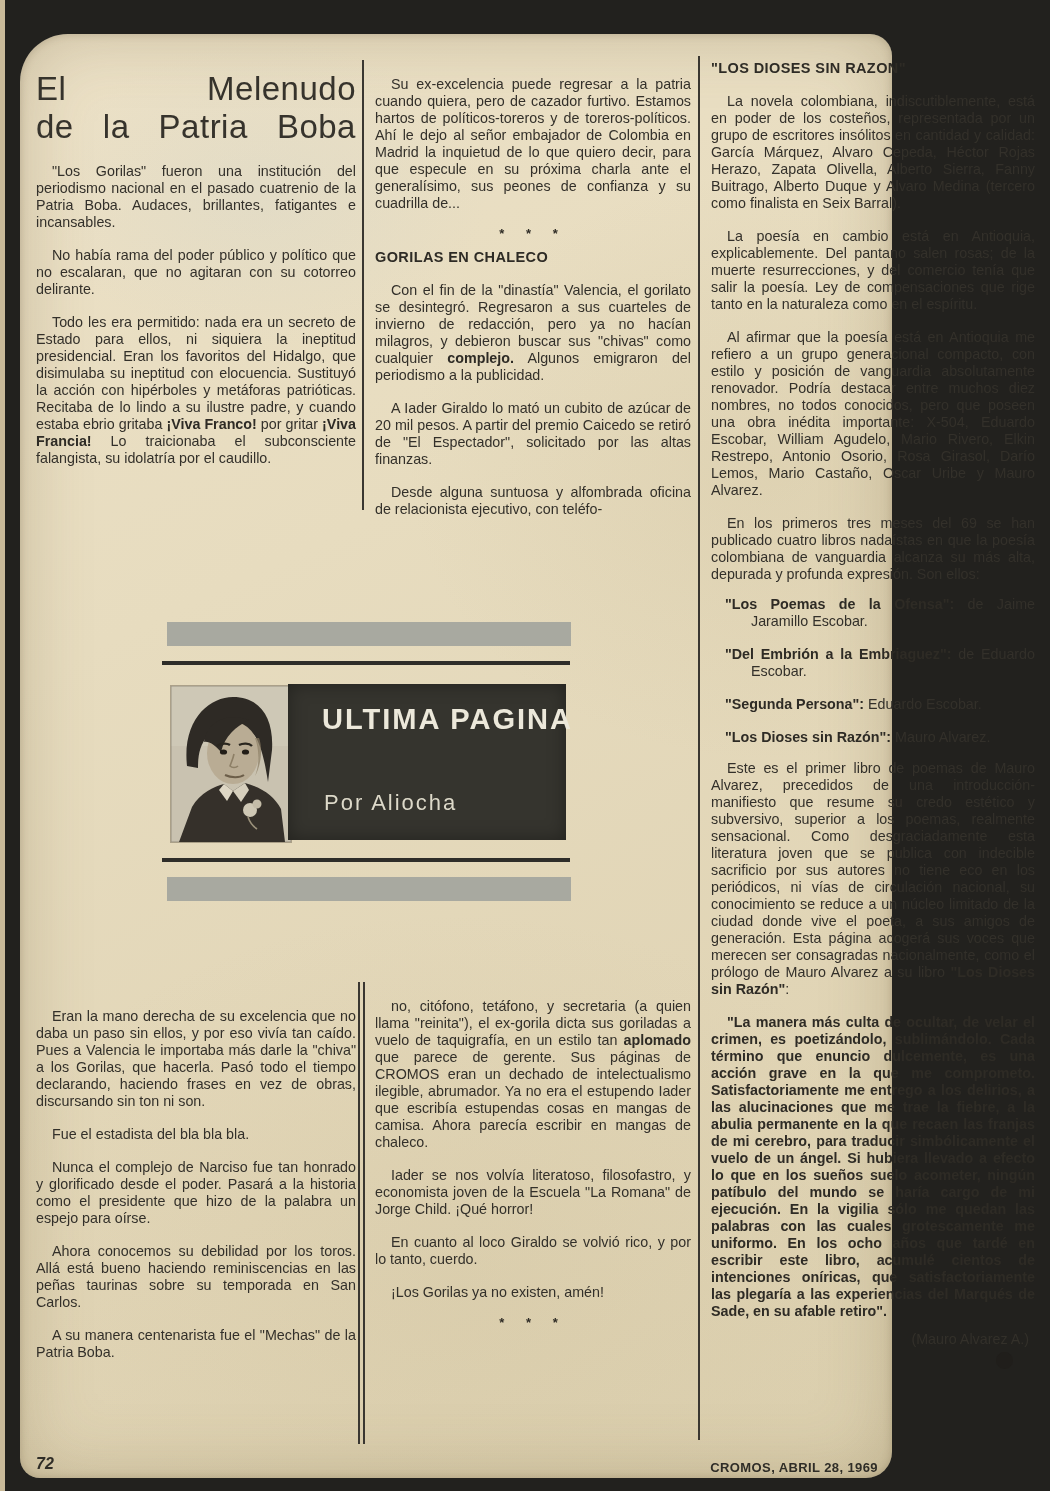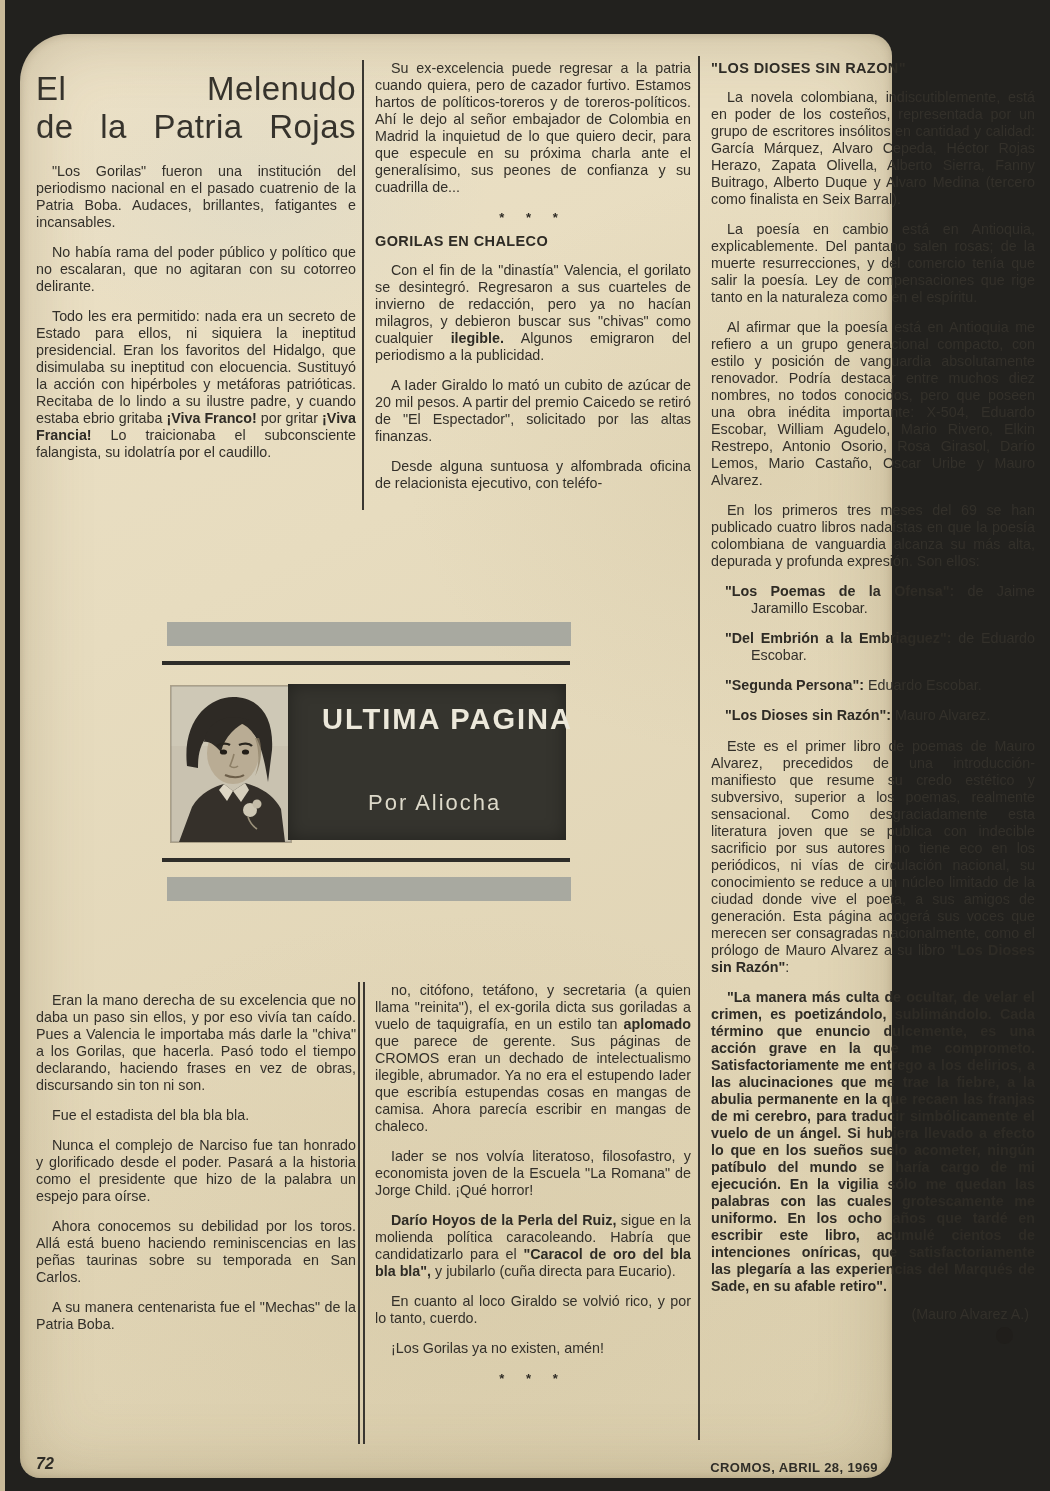--- a/index.html
+++ b/index.html
@@ -14,75 +14,75 @@
     border-radius:48px 22px 26px 20px;
     background:
       radial-gradient(circle at 993px 688px, rgba(146,82,37,.55) 0px, rgba(146,82,37,.28) 4px, transparent 9px),
       radial-gradient(ellipse 320px 220px at 28% 11%, rgba(200,208,205,.22), transparent 70%),
       radial-gradient(ellipse 520px 420px at 86% 30%, rgba(188,172,130,.18), transparent 70%),
       radial-gradient(ellipse 720px 520px at 50% 86%, rgba(192,176,136,.16), transparent 70%),
       linear-gradient(155deg,#ece1c7 0%,#e7dcbf 35%,#e1d5b6 70%,#dbcfae 100%);
     box-shadow: inset 0 0 70px rgba(110,92,55,.28), inset 0 0 8px rgba(80,65,40,.25);
   }
   .col{position:absolute;color:#33302a;font-size:14.3px;line-height:17px;text-align:justify;}
-  .col p{margin:0 0 13px;}
+  .col p{margin:16px 0 13px;}
   .para{text-indent:16px;}
   .para strong,.book strong{font-weight:bold;color:#2e2b25;}
   .subhead{font-size:14.5px;font-weight:bold;letter-spacing:.4px;margin:0 0 12px;color:#2e2b25;text-align:left;}
   .stars{text-align:center;font-weight:bold;letter-spacing:9px;font-size:13px;margin:0 0 7px;color:#2e2b25;}
   .book{margin:0 0 2px;padding-left:40px;text-indent:-26px;}
   .book + .para{margin-top:14px;}
   .para + .book{margin-top:3px;}
   .attrib{text-align:right;padding-right:6px;margin-top:-2px;}
   .end-dot{width:17px;height:17px;border-radius:50%;background:#201e1b;margin:4px 22px 0 auto;}
   .title{margin:0 0 17px;font-size:33px;line-height:38px;font-weight:normal;color:#36332c;letter-spacing:.5px;}
   .title-line{display:flex;justify-content:space-between;}
   .divider{position:absolute;background:#3a3731;width:2px;}
   .divider-double{position:absolute;width:7px;border-left:2px solid #3a3731;border-right:2px solid #3a3731;box-sizing:border-box;}
   .gray-bar{position:absolute;height:24px;width:404px;left:147px;background:#a8a9a0;}
   .rule{position:absolute;height:4px;width:408px;left:142px;background:#2e2d29;}
   .photo{position:absolute;left:151px;top:652px;width:120px;height:156px;overflow:hidden;background:#c7c0ae;outline:1px solid rgba(60,52,40,.35);}
   .banner-box{position:absolute;left:268px;top:650px;width:278px;height:156px;background:#35342e;box-shadow:inset 0 0 18px rgba(0,0,0,.35);}
   .banner-title{position:absolute;left:34px;top:18px;font-size:30px;font-weight:bold;letter-spacing:2px;color:#ece8da;transform:scaleX(.97);transform-origin:left;white-space:nowrap;}
-  .banner-byline{position:absolute;left:36px;top:106px;font-size:22px;letter-spacing:2px;color:#ddd9c9;margin-left:44px;}
+  .banner-byline{position:absolute;left:36px;top:106px;font-size:22px;letter-spacing:2px;color:#ddd9c9;}
   .footer-num{position:absolute;left:16px;top:1421px;font-size:16px;font-weight:bold;color:#2f2d27;font-style:italic;}
   .footer-issue{position:absolute;right:14px;top:1426px;font-size:13px;font-weight:bold;letter-spacing:.4px;color:#2f2d27;margin-left:8px;}
 </style>
 </head>
 <body>
 
 <div class="edge-strip"></div>
 
 <div class="page">
 
   <div class="col" style="left:16px;top:36px;width:320px;">
     <h1 class="title">
       <span class="title-line">
           <span>El</span>
           <span>Melenudo</span>
         </span>
       <span class="title-line">
           <span>de</span>
           <span>la</span>
           <span>Patria</span>
-          <span>Rojas</span>
+          <span>Boba</span>
         </span>
     </h1>
     <div>
         <p class="para"><span>"Los Gorilas" fueron una institución del periodismo nacional en el pasado cuatrenio de la Patria Boba. Audaces, brillantes, fatigantes e incansables.</span></p>
         <p class="para"><span>No había rama del poder público y político que no escalaran, que no agitaran con su cotorreo delirante.</span></p>
         <p class="para"><span>Todo les era permitido: nada era un secreto de Estado para ellos, ni siquiera la ineptitud presidencial. Eran los favoritos del Hidalgo, que disimulaba su ineptitud con elocuencia. Sustituyó la acción con hipérboles y metáforas patrióticas. Recitaba de lo lindo a su ilustre padre, y cuando estaba ebrio gritaba </span><strong>¡Viva Franco!</strong><span> por gritar </span><strong>¡Viva Francia!</strong><span> Lo traicionaba el subconsciente falangista, su idolatría por el caudillo.</span></p>
       </div>
   </div>
 
   <div class="col" style="left:355px;top:26px;width:316px;">
       <p class="para"><span>Su ex-excelencia puede regresar a la patria cuando quiera, pero de cazador furtivo. Estamos hartos de políticos-toreros y de toreros-políticos. Ahí le dejo al señor embajador de Colombia en Madrid la inquietud de lo que quiero decir, para que especule en su próxima charla ante el generalísimo, sus peones de confianza y su cuadrilla de...</span></p>
       <div class="stars">* * *</div>
       <h3 class="subhead">GORILAS EN CHALECO</h3>
-      <p class="para"><span>Con el fin de la "dinastía" Valencia, el gorilato se desintegró. Regresaron a sus cuarteles de invierno de redacción, pero ya no hacían milagros, y debieron buscar sus "chivas" como cualquier </span><strong>ilegible.</strong><span> Algunos emigraron del periodismo a la publicidad.</span></p>
+      <p class="para"><span>Con el fin de la "dinastía" Valencia, el gorilato se desintegró. Regresaron a sus cuarteles de invierno de redacción, pero ya no hacían milagros, y debieron buscar sus "chivas" como cualquier </span><strong>complejo.</strong><span> Algunos emigraron del periodismo a la publicidad.</span></p>
       <p class="para"><span>A Iader Giraldo lo mató un cubito de azúcar de 20 mil pesos. A partir del premio Caicedo se retiró de "El Espectador", solicitado por las altas finanzas.</span></p>
       <p class="para"><span>Desde alguna suntuosa y alfombrada oficina de relacionista ejecutivo, con teléfo-</span></p>
     </div>
 
   <div class="col" style="left:691px;top:26px;width:324px;">
       <h3 class="subhead">"LOS DIOSES SIN RAZON"</h3>
       <p class="para"><span>La novela colombiana, indiscutiblemente, está en poder de los costeños, representada por un grupo de escritores insólitos en cantidad y calidad: García Márquez, Alvaro Cepeda, Héctor Rojas Herazo, Zapata Olivella, Alberto Sierra, Fanny Buitrago, Alberto Duque y Alvaro Medina (tercero como finalista en Seix Barral).</span></p>
       <p class="para"><span>La poesía en cambio está en Antioquia, explicablemente. Del pantano salen rosas; de la muerte resurrecciones, y del comercio tenía que salir la poesía. Ley de compensaciones que rige tanto en la naturaleza como en el espíritu.</span></p>
       <p class="para"><span>Al afirmar que la poesía está en Antioquia me refiero a un grupo generacional compacto, con estilo y posición de vanguardia absolutamente renovador. Podría destacar entre muchos diez nombres, no todos conocidos, pero que poseen una obra inédita importante: X-504, Eduardo Escobar, William Agudelo, Mario Rivero, Elkin Restrepo, Antonio Osorio, Rosa Girasol, Darío Lemos, Mario Castaño, Oscar Uribe y Mauro Alvarez.</span></p>
       <p class="para"><span>En los primeros tres meses del 69 se han publicado cuatro libros nadaístas en que la poesía colombiana de vanguardia alcanza su más alta, depurada y profunda expresión. Son ellos:</span></p>
@@ -139,21 +139,20 @@
       <p class="para"><span>Eran la mano derecha de su excelencia que no daba un paso sin ellos, y por eso vivía tan caído. Pues a Valencia le importaba más darle la "chiva" a los Gorilas, que hacerla. Pasó todo el tiempo declarando, haciendo frases en vez de obras, discursando sin ton ni son.</span></p>
       <p class="para"><span>Fue el estadista del bla bla bla.</span></p>
       <p class="para"><span>Nunca el complejo de Narciso fue tan honrado y glorificado desde el poder. Pasará a la historia como el presidente que hizo de la palabra un espejo para oírse.</span></p>
       <p class="para"><span>Ahora conocemos su debilidad por los toros. Allá está bueno haciendo reminiscencias en las peñas taurinas sobre su temporada en San Carlos.</span></p>
       <p class="para"><span>A su manera centenarista fue el "Mechas" de la Patria Boba.</span></p>
     </div>
 
   <div class="col" style="left:355px;top:948px;width:316px;">
       <p class="para"><span>no, citófono, tetáfono, y secretaria (a quien llama "reinita"), el ex-gorila dicta sus goriladas a vuelo de taquigrafía, en un estilo tan </span><strong>aplomado</strong><span> que parece de gerente. Sus páginas de CROMOS eran un dechado de intelectualismo ilegible, abrumador. Ya no era el estupendo Iader que escribía estupendas cosas en mangas de camisa. Ahora parecía escribir en mangas de chaleco.</span></p>
       <p class="para"><span>Iader se nos volvía literatoso, filosofastro, y economista joven de la Escuela "La Romana" de Jorge Child. ¡Qué horror!</span></p>
-      <p class="para"><strong>Darío Hoyos de la Perla del Ruiz,</strong><span> sigue en la molienda política caracoleando. Habría que candidatizarlo para el </span><strong>"Caracol de oro del bla bla bla",</strong><span> y jubilarlo (cuña directa para Eucario).</span></p>
       <p class="para"><span>En cuanto al loco Giraldo se volvió rico, y por lo tanto, cuerdo.</span></p>
       <p class="para"><span>¡Los Gorilas ya no existen, amén!</span></p>
       <div class="stars">* * *</div>
     </div>
 
   <div class="footer-num">72</div>
   <div class="footer-issue">CROMOS, ABRIL 28, 1969</div>
 
 </div>
 

